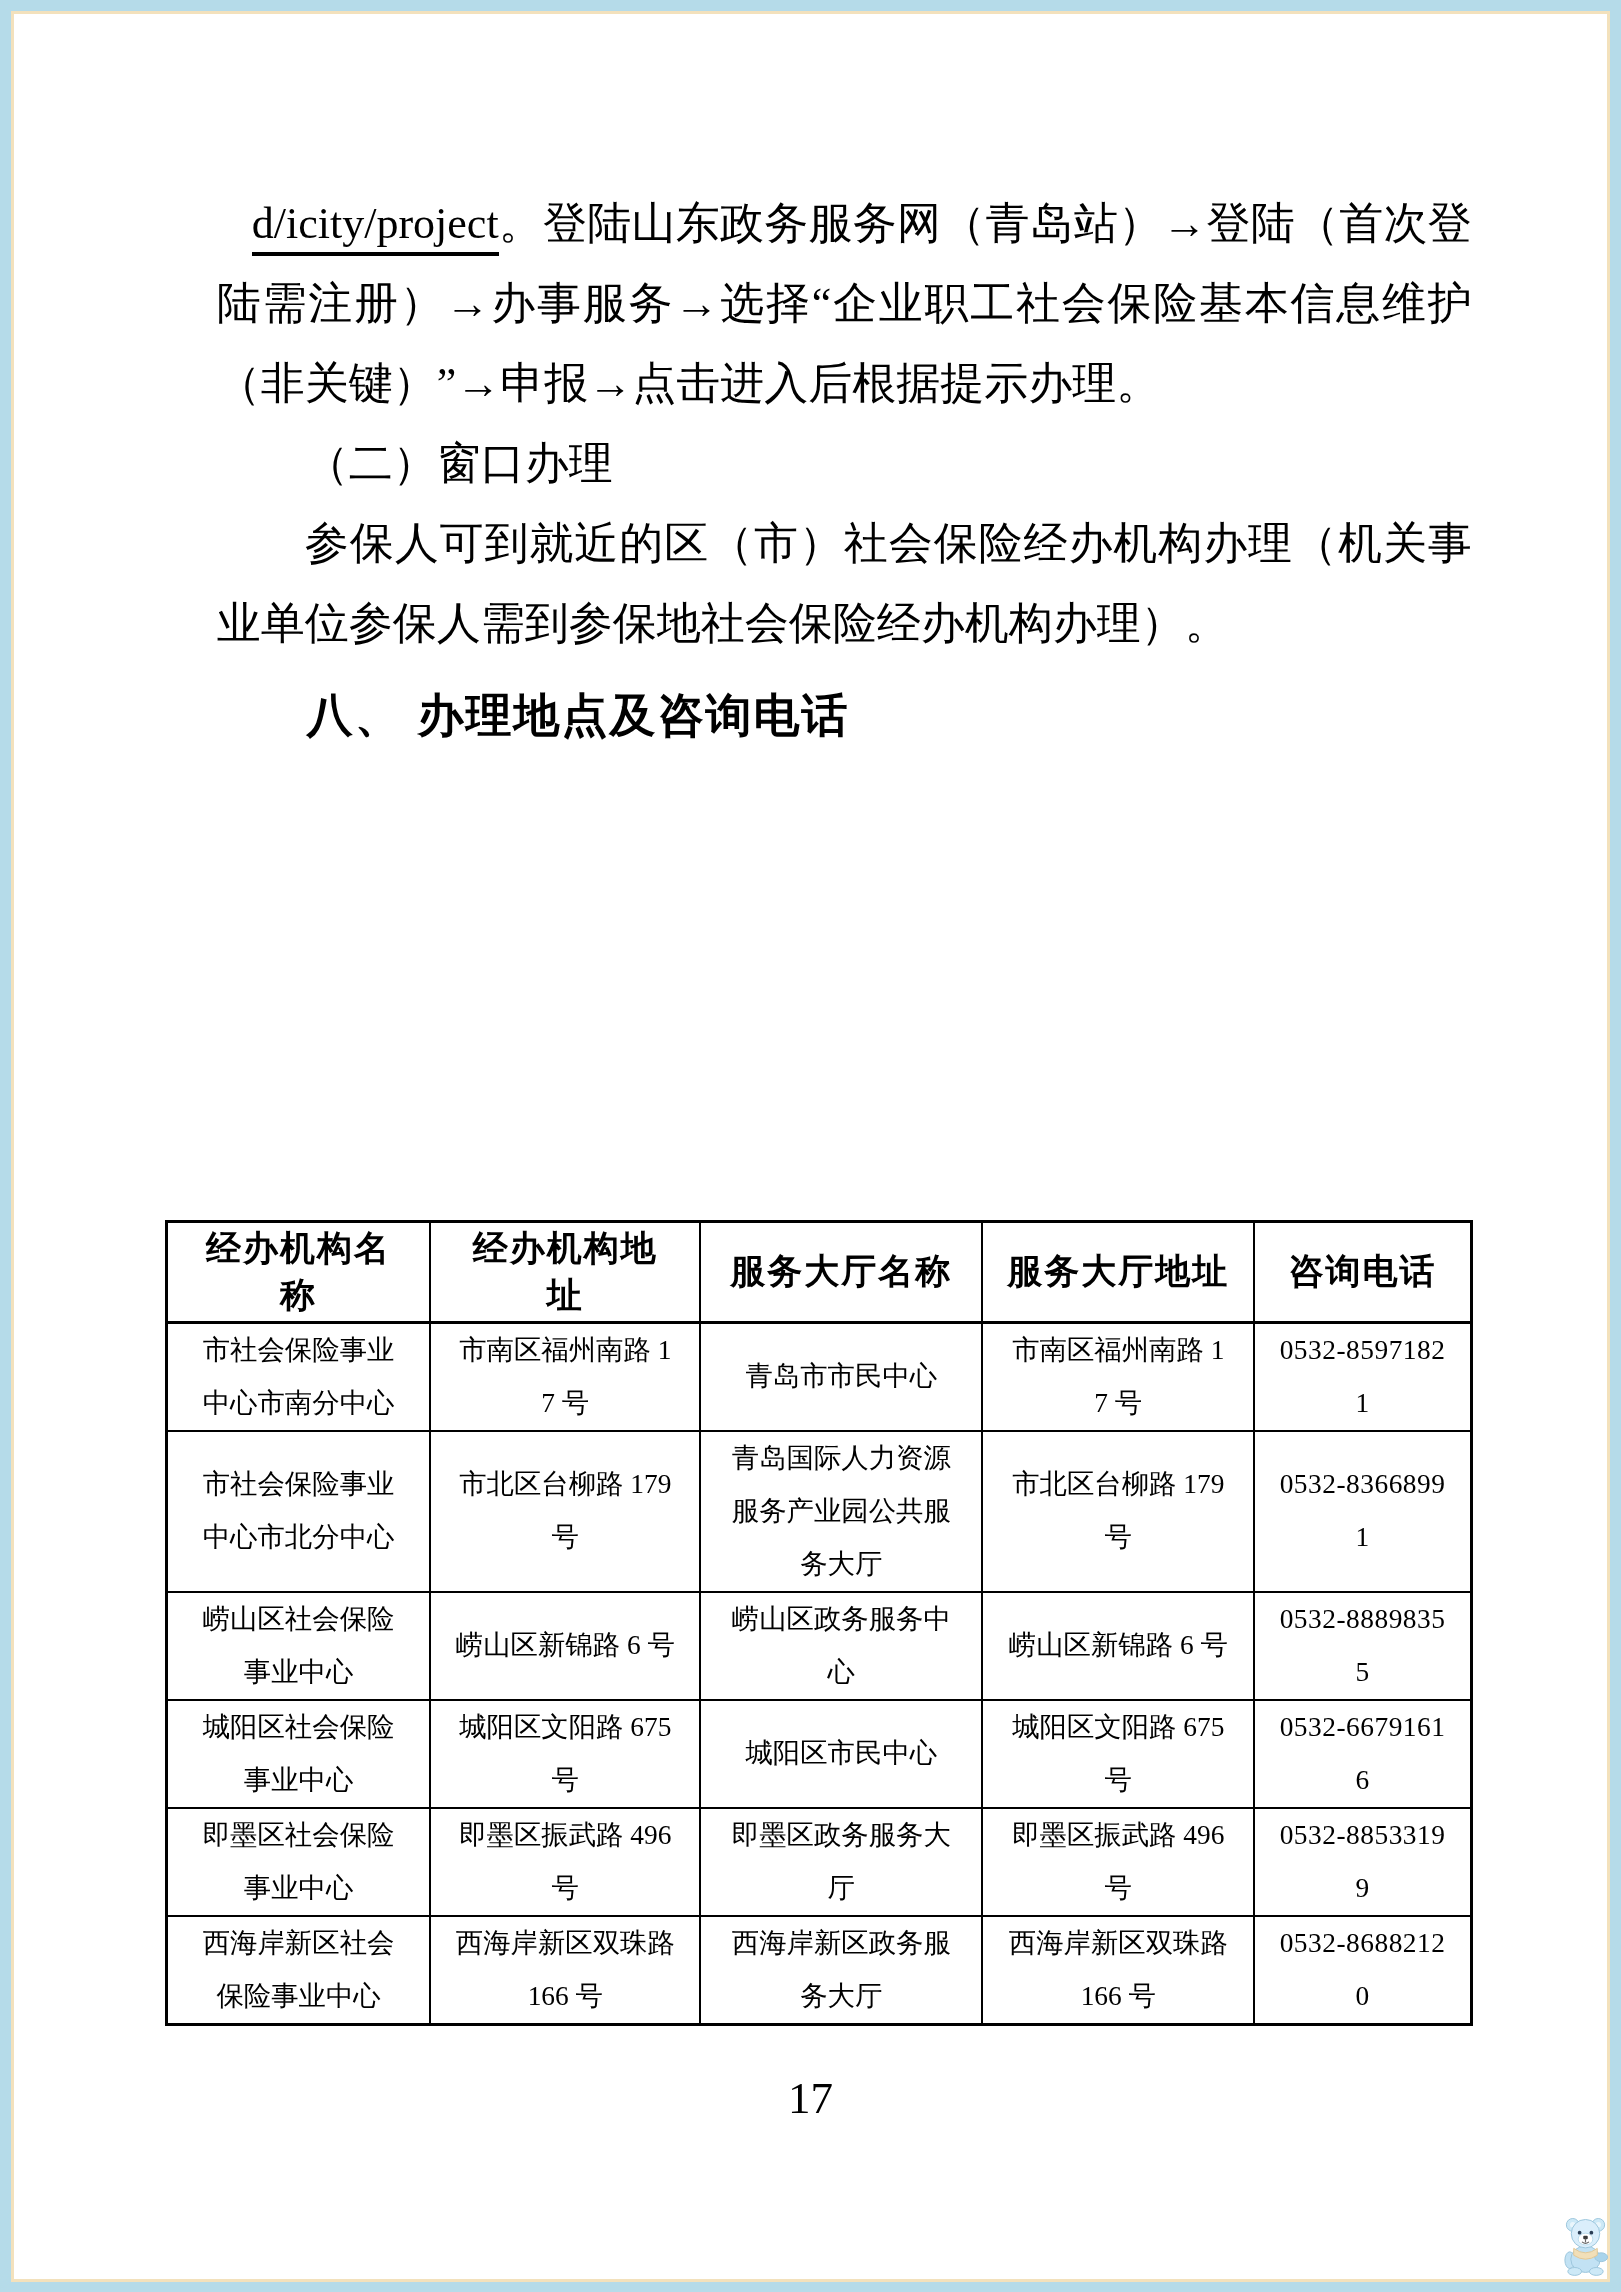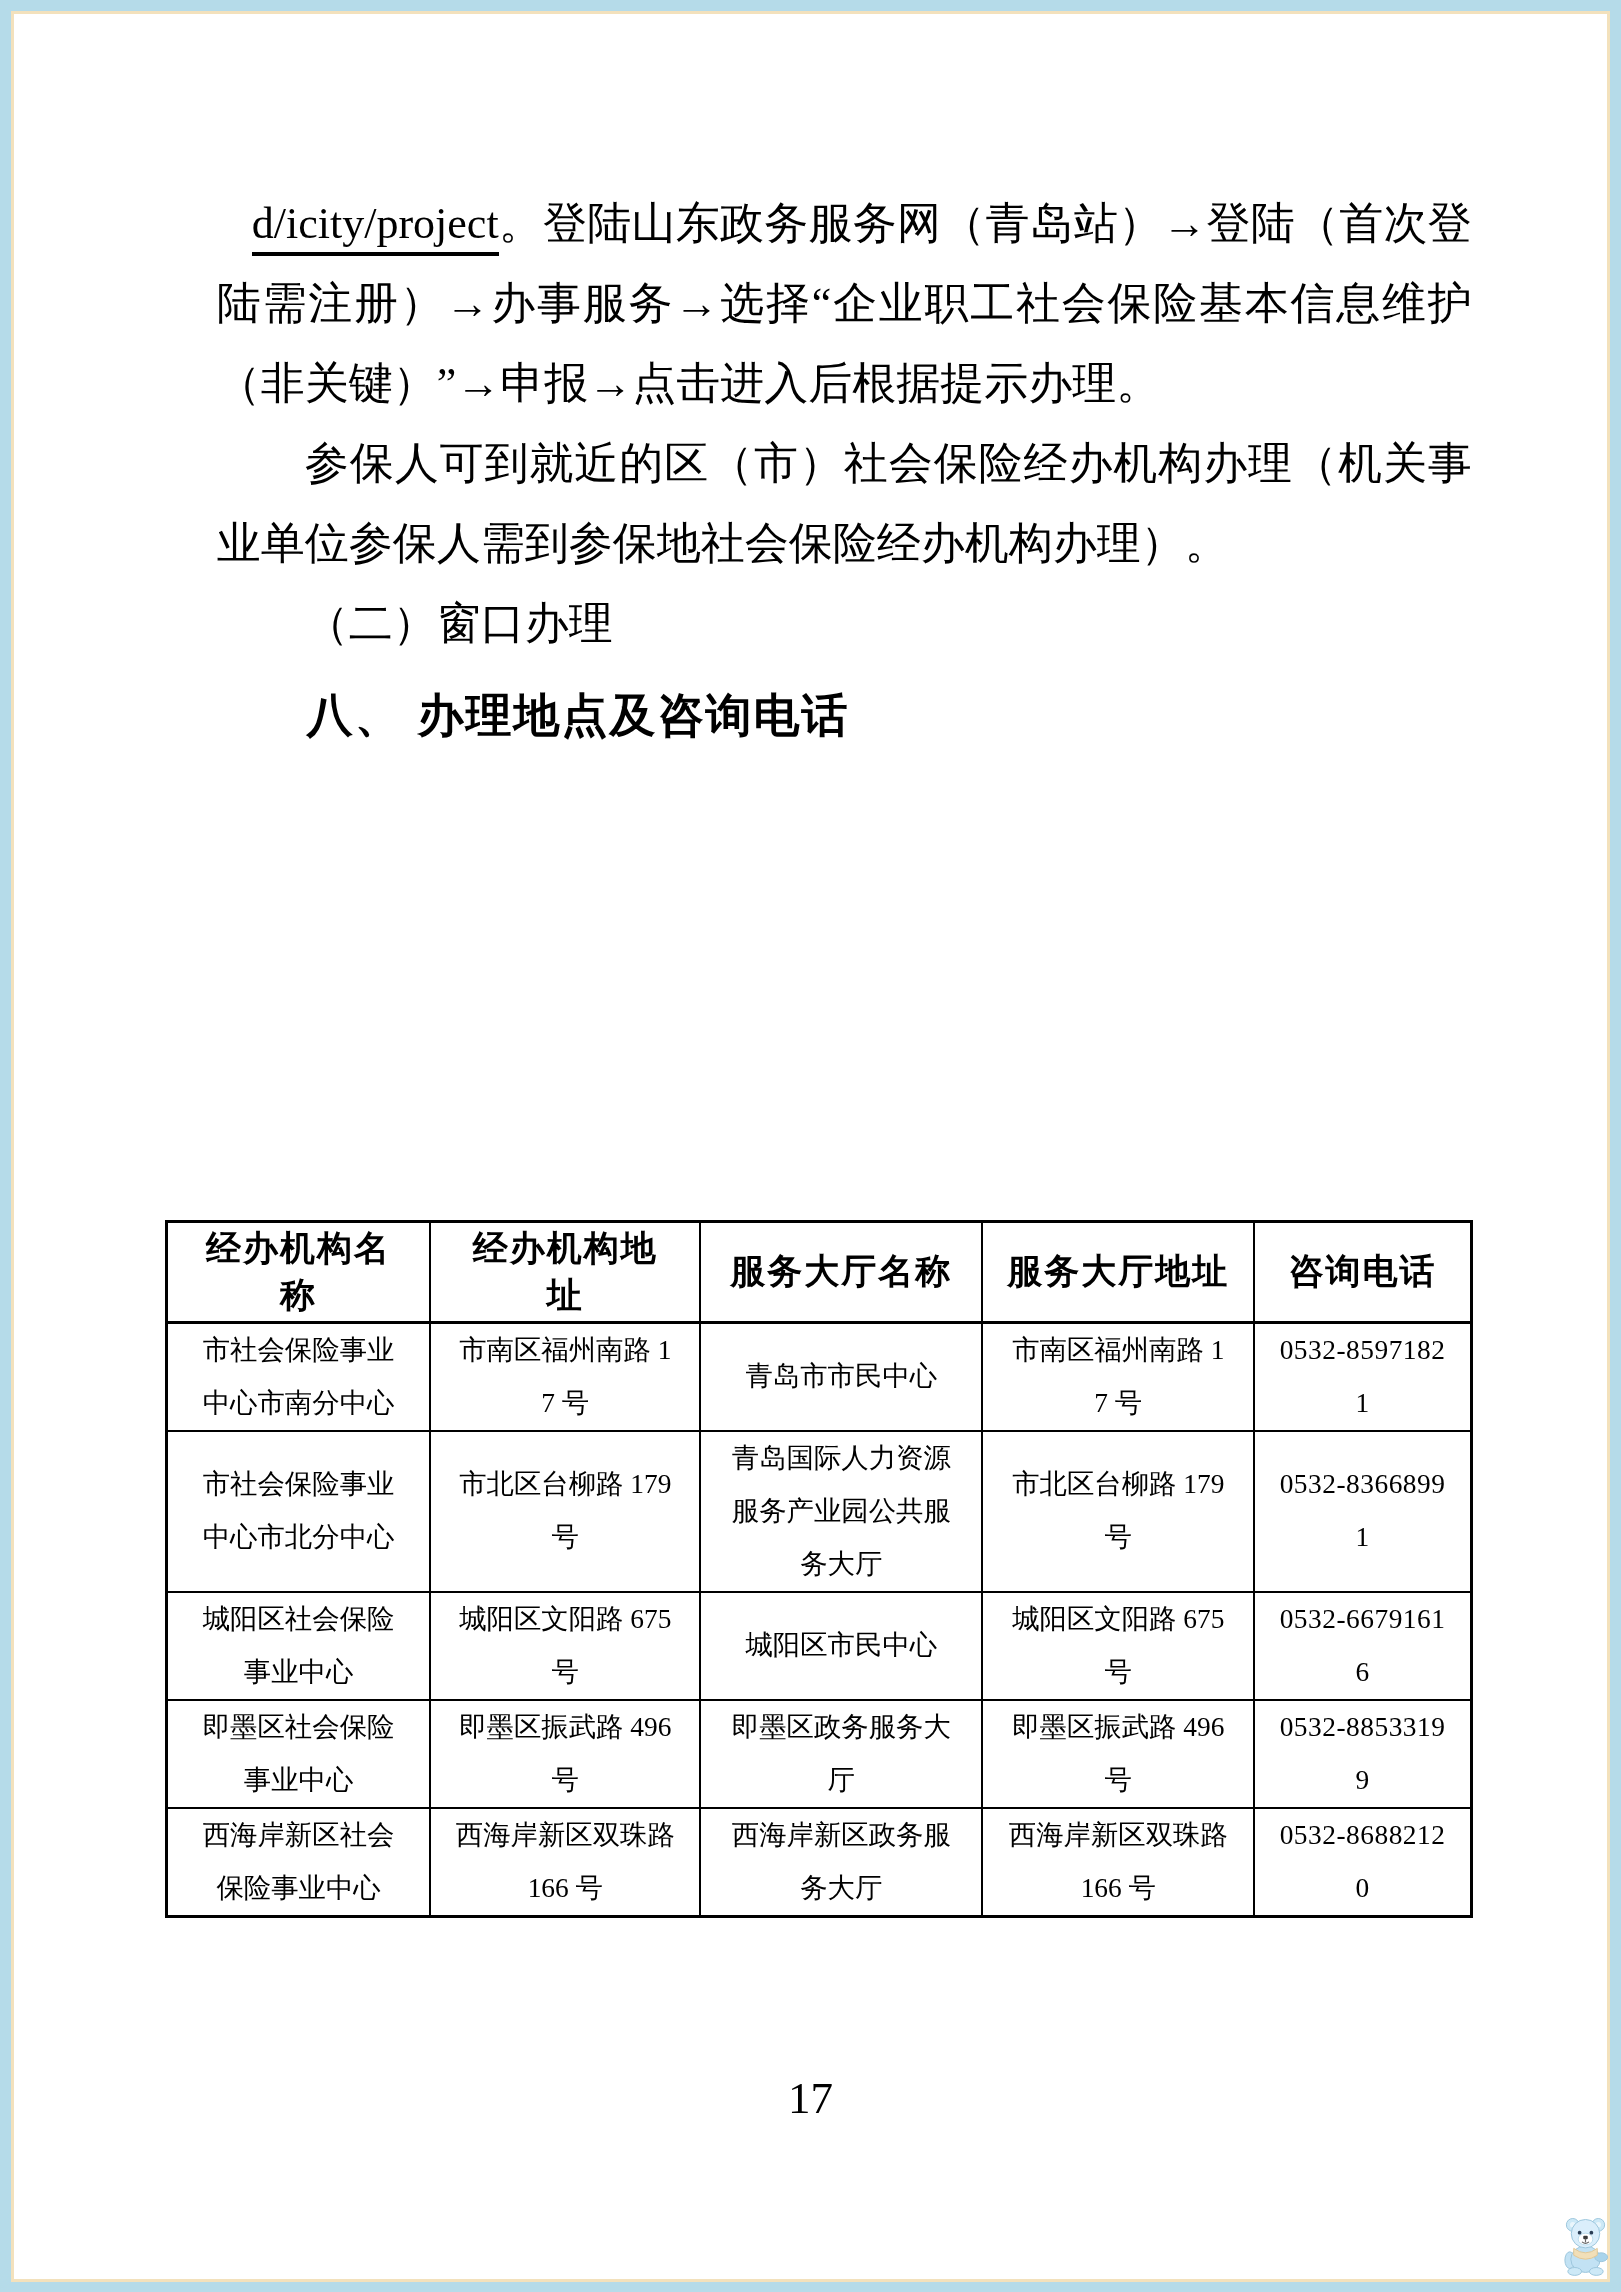--- a/index.html
+++ b/index.html
@@ -72,22 +72,22 @@
     position:absolute;left:1560px;top:2211px;z-index:5;
   }
 </style>
 </head>
 <body>
 
 <div class="paper">
 
   <div class="text-block">
     <p class="para"><span class="url-underline">d/icity/project</span><span>。登陆山东政务服务网（青岛站）→登陆（首次登陆需注册）→办事服务→选择“企业职工社会保险基本信息维护（非关键）”→申报→点击进入后根据提示办理。</span></p>
+    <p class="para indent">（二）窗口办理</p>
     <p class="para indent">参保人可到就近的区（市）社会保险经办机构办理（机关事业单位参保人需到参保地社会保险经办机构办理）。</p>
-    <p class="para indent">（二）窗口办理</p>
     <h2 class="heading">八、 办理地点及咨询电话</h2>
   </div>
 
   <table class="agency">
     <colgroup>
       <col style="width:264px">
         <col style="width:270px">
         <col style="width:282px">
         <col style="width:272px">
         <col style="width:217px">
@@ -108,20 +108,27 @@
         <td>青岛市市民中心</td>
         <td class="c-left">市南区福州南路 17 号</td>
         <td class="c-phone">0532-85971821</td>
       </tr>
       <tr>
         <td>市社会保险事业中心市北分中心</td>
         <td class="c-left">市北区台柳路 179 号</td>
         <td>青岛国际人力资源服务产业园公共服务大厅</td>
         <td class="c-left">市北区台柳路 179 号</td>
         <td class="c-phone">0532-83668991</td>
+      </tr>
+      <tr>
+        <td>崂山区社会保险事业中心</td>
+        <td class="c-left">崂山区新锦路 6 号</td>
+        <td>崂山区政务服务中心</td>
+        <td class="c-left">崂山区新锦路 6 号</td>
+        <td class="c-phone">0532-88898355</td>
       </tr>
       <tr>
         <td>城阳区社会保险事业中心</td>
         <td class="c-left">城阳区文阳路 675 号</td>
         <td>城阳区市民中心</td>
         <td class="c-left">城阳区文阳路 675 号</td>
         <td class="c-phone">0532-66791616</td>
       </tr>
       <tr>
         <td>即墨区社会保险事业中心</td>

